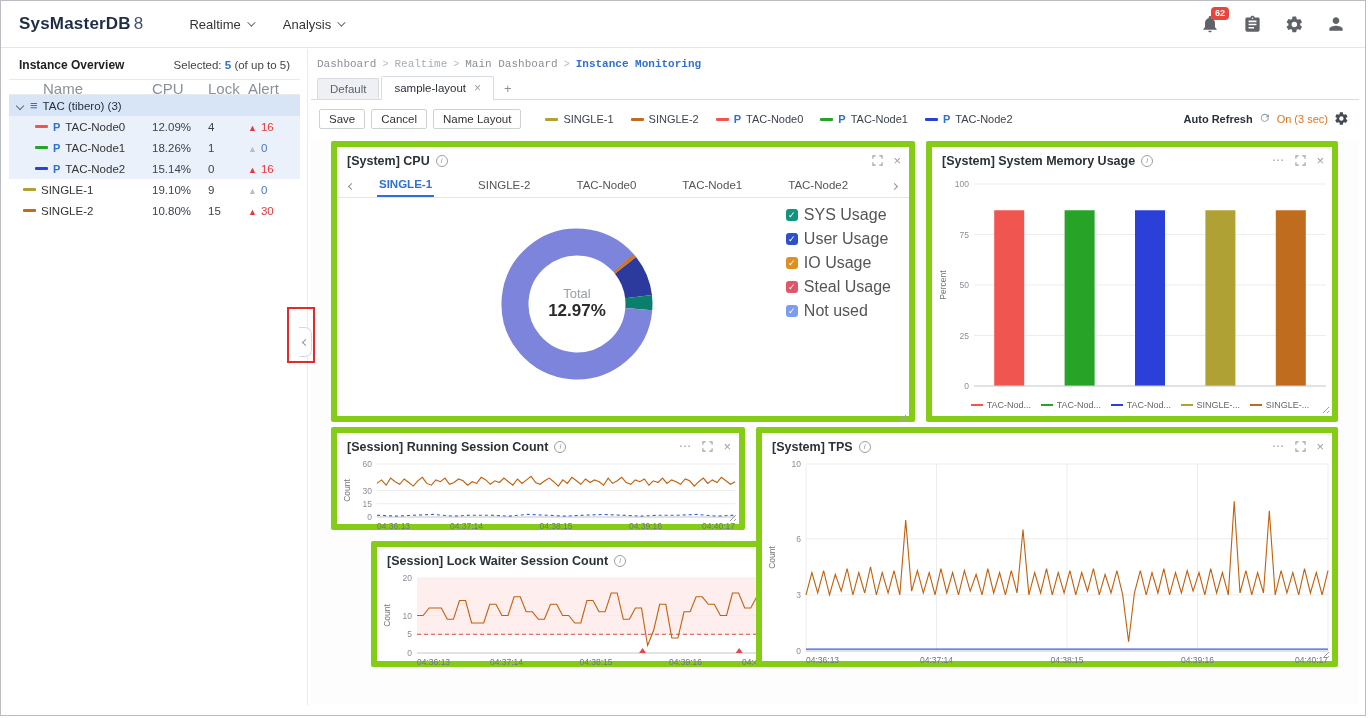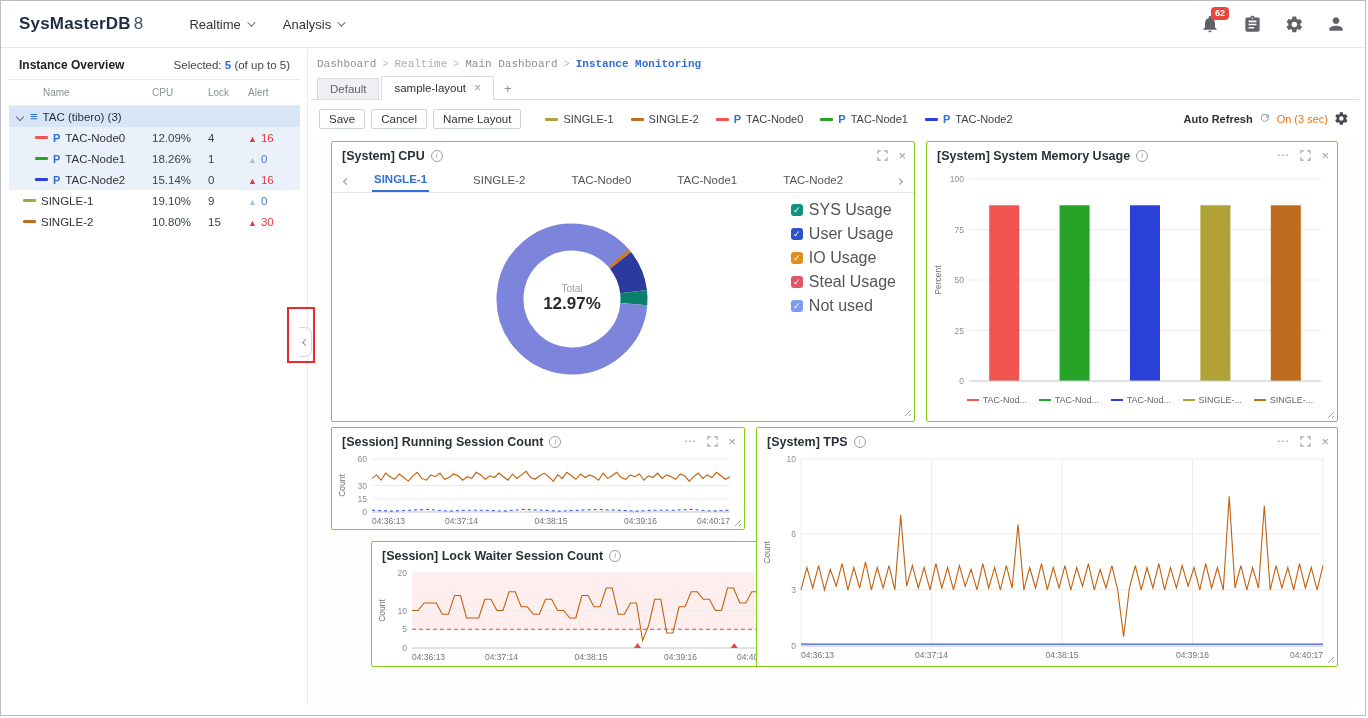--- a/index.html
+++ b/index.html
@@ -16,21 +16,21 @@
   .top-icons { margin-left:auto; display:flex; align-items:center; gap:20px; }
   .top-icon { position:relative; width:22px; height:22px; display:flex; align-items:center; justify-content:center; cursor:pointer; }
   .badge { position:absolute; top:-6px; right:-8px; background:#e8453c; color:#fff; font-size:9px; font-weight:bold; border-radius:4px; padding:1px 4px; line-height:1.2; }
 
   
   .sidebar { position:absolute; left:8px; top:48px; width:291px; bottom:14px; background:#fff; }
   .sb-head { display:flex; align-items:center; justify-content:space-between; padding:9px 10px 7px 10px; }
   .sb-title { font-size:12px; font-weight:bold; color:#222; }
   .sb-selected { font-size:11.5px; color:#444; }
   .sb-selected .cnt { color:#2f6fd6; font-weight:bold; }
-  .sb-cols { display:grid; grid-template-columns:1fr 56px 40px 52px; height:27px; align-items:center; border-top:1px solid #e7eaee; border-bottom:1px solid #e7eaee; font-size:10px; color:#8a9099; }
+  .sb-cols { display:grid; grid-template-columns:1fr 56px 40px 52px; height:16px; align-items:center; border-top:1px solid #e7eaee; border-bottom:1px solid #e7eaee; font-size:15px; color:#8a9099; }
   .sb-cols span:first-child { padding-left:34px; }
   .srow { display:grid; grid-template-columns:1fr 56px 40px 52px; height:21px; align-items:center; font-size:11.5px; color:#333; cursor:pointer; }
   .srow .namecell { display:flex; align-items:center; gap:5px; overflow:hidden; white-space:nowrap; }
   .srow.group { background:#d7e5f6; }
   .srow.group .namecell { padding-left:8px; grid-column:1 / 5; font-size:11.5px; color:#24303f; }
   .srow.tacnode { background:#eaf1fb; }
   .srow.tacnode .namecell { padding-left:26px; }
   .srow.single .namecell { padding-left:14px; }
   .caret-down { width:6px; height:6px; border-right:1.3px solid #5f6b7a; border-bottom:1.3px solid #5f6b7a; transform:rotate(45deg); display:inline-block; margin-right:2px; }
   .list-icon::before { content:"≡"; color:#2f6fd6; font-size:13px; font-weight:bold; }
@@ -63,21 +63,21 @@
   .toolbar { display:flex; align-items:center; padding:9px 10px 8px 8px; }
   .tbtn { font-size:11.5px; color:#333; background:#fff; border:1px solid #cdd2d8; border-radius:2px; padding:3px 9px; margin-right:6px; cursor:pointer; }
   .tb-legend { display:flex; align-items:center; gap:17px; margin-left:18px; font-size:11px; color:#3c434c; }
   .tb-leg-item { display:flex; align-items:center; gap:5px; }
   .autorefresh { margin-left:auto; display:flex; align-items:center; gap:6px; font-size:11px; }
   .ar-label { color:#2b3138; font-weight:bold; }
   .ar-state { color:#e2761f; }
   .canvas { position:absolute; left:0; top:92px; right:0; bottom:0; background:#fdfdfe; }
 
   
-  .widget { position:absolute; background:#fff; border:1px solid #84cc16; border-radius:2px; }
+  .widget { position:absolute; background:#fff; border:6px solid #84cc16; border-radius:2px; }
   .whead { display:flex; align-items:center; padding:6px 8px 4px 10px; }
   .wtitle { font-size:12.5px; font-weight:bold; color:#2b3138; }
   .info-icon { width:12px; height:12px; border:1px solid #9aa0a6; border-radius:50%; color:#9aa0a6; font-size:8px; display:inline-flex; align-items:center; justify-content:center; margin-left:6px; font-style:italic; cursor:pointer; }
   .info-icon::before { content:"i"; }
   .wicons { margin-left:auto; display:flex; align-items:center; gap:10px; color:#9aa0a6; }
   .more-icon { font-size:13px; letter-spacing:1px; cursor:pointer; line-height:.4; }
   .more-icon::before { content:"…"; position:relative; top:-4px; }
   .close-icon { font-size:13px; cursor:pointer; }
   .close-icon::before { content:"×"; }
   .expand-icon { cursor:pointer; display:flex; }
@@ -91,21 +91,21 @@
 
   .cpu-tabs { display:flex; align-items:center; border-bottom:1px solid #e3e6ea; height:26px; padding:0 10px; font-size:11.5px; color:#555; }
   .ctab { margin:0 21px; padding:5px 2px; cursor:pointer; }
   .ctab.active { color:#2f6fd6; border-bottom:2px solid #2f6fd6; font-weight:bold; }
   .tchev { cursor:pointer; padding:0 2px; }
   .tchev.right { margin-left:auto; }
   .chev-right { width:5px; height:5px; border-right:1.4px solid #8a919b; border-top:1.4px solid #8a919b; transform:rotate(45deg); display:inline-block; }
   .cpu-body { position:relative; height:226px; }
   .donut-wrap { position:absolute; left:150px; top:16px; width:180px; height:180px; }
   .donut-center { position:absolute; left:0; right:0; top:50%; transform:translateY(-52%); text-align:center; }
-  .dc-label { font-size:10px; color:#9aa0a6; }
+  .dc-label { font-size:13px; color:#9aa0a6; }
   .dc-value { font-size:17px; font-weight:bold; color:#2b2b2b; }
   .cpu-legend { position:absolute; right:18px; top:8px; display:flex; flex-direction:column; gap:6px; }
   .cl-item { display:flex; align-items:center; gap:6px; font-size:16px; color:#555; }
   .cbx { width:12px; height:12px; border-radius:3px; color:#fff; font-size:9px; display:flex; align-items:center; justify-content:center; cursor:pointer; }
   .cbx::before { content:"✓"; }
 
   .wbody { padding:0 4px; }
   .mem-legend { display:flex; justify-content:space-around; padding:2px 14px 0 30px; }
   .ml-item { display:flex; align-items:center; gap:4px; font-size:9px; color:#666; white-space:nowrap; }
   .mdash { width:12px; height:2.5px; }

